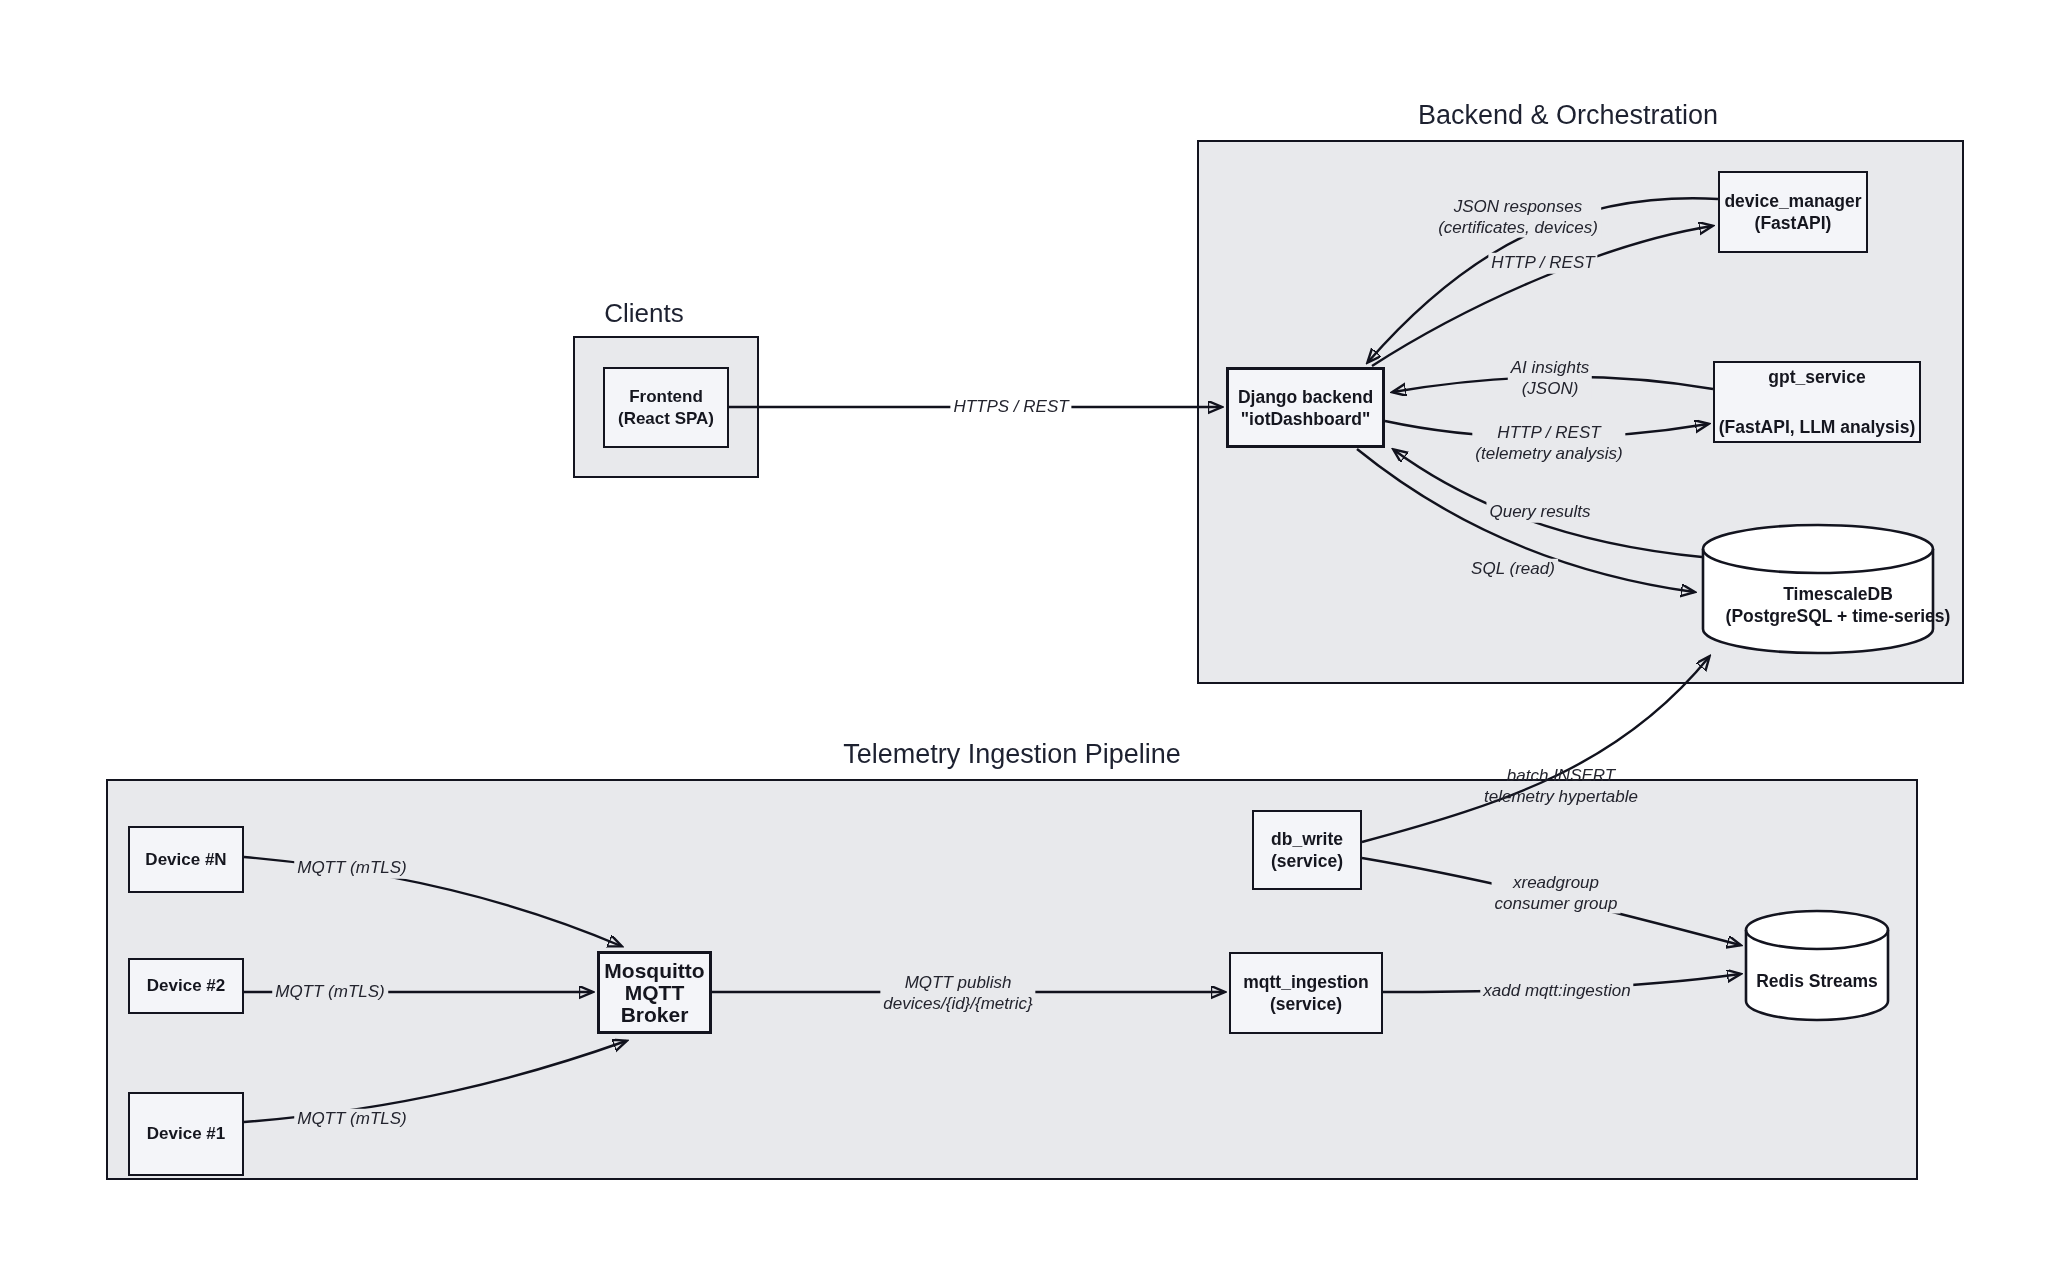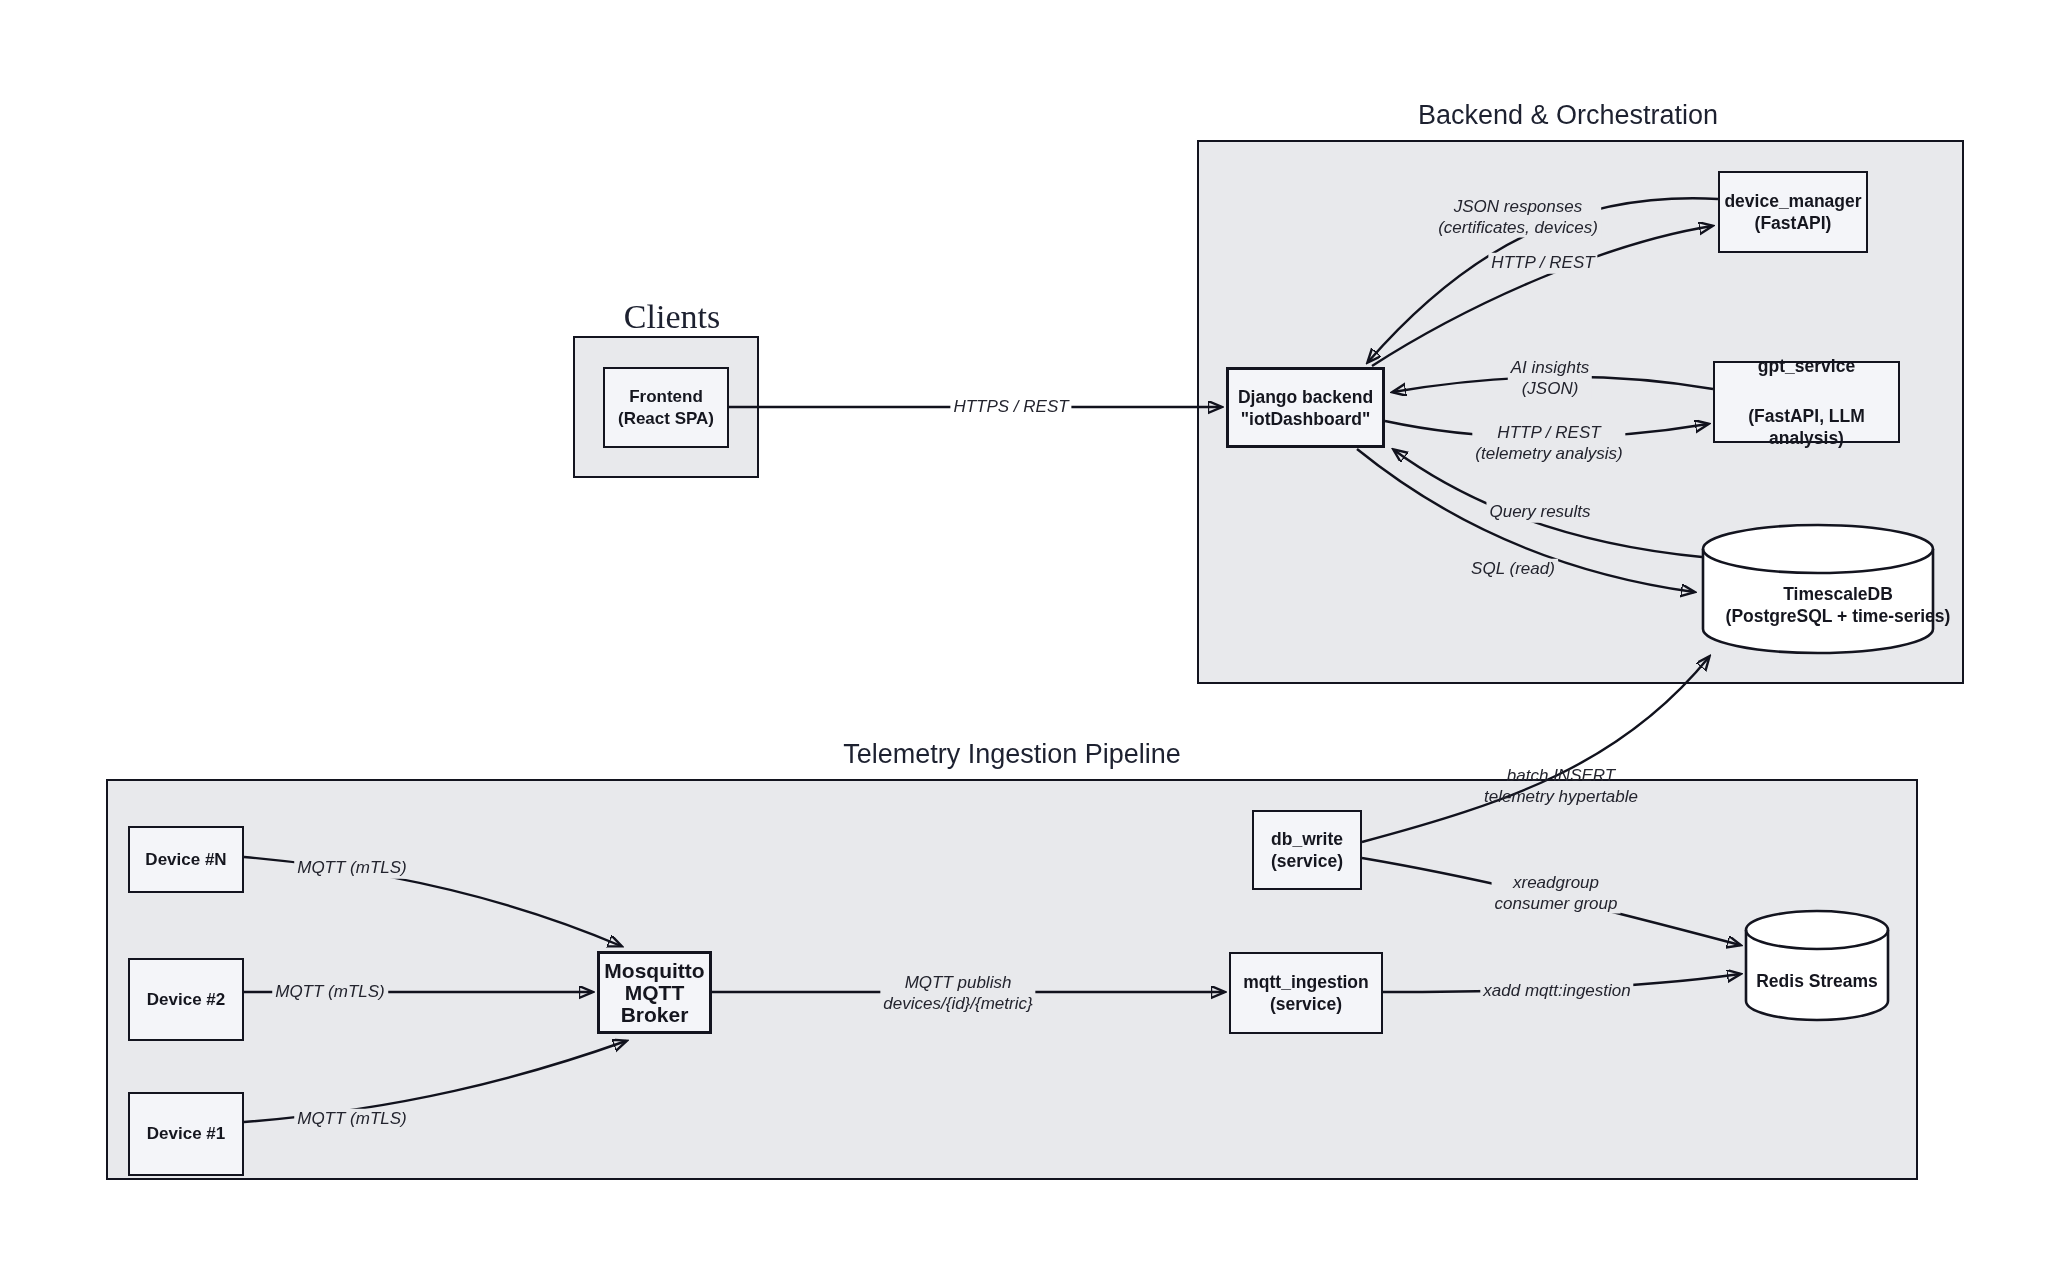--- a/index.html
+++ b/index.html
@@ -27,21 +27,21 @@
         text-align:center;white-space:nowrap;background:#e8e9ec;padding:0 3px;}
   .elabel.on-white{background:#ffffff;margin-left:32px;}
   .elabel.transparent{background:transparent;}
 </style>
 </head>
 <body>
 
 <div id="canvas">
 
   <div class="group" style="left:573px;top:336px;width:186px;height:142px;"></div>
-  <div class="group-title" style="left:672px;top:298px;font-size:34px;font-family:Liberation Serif, serif;">Clients</div>
+  <div class="group-title" style="left:644px;top:298px;font-size:26px;">Clients</div>
 
   <div class="group" style="left:1197px;top:140px;width:767px;height:544px;"></div>
   <div class="group-title" style="left:1568px;top:100px;">Backend &amp; Orchestration</div>
 
   <div class="group" style="left:106px;top:779px;width:1812px;height:401px;"></div>
   <div class="group-title" style="left:1012px;top:739px;">Telemetry Ingestion Pipeline</div>
 
   <div class="node" style="left:603px;top:367px;width:126px;height:81px;font-size:17px;">
     <div>Frontend</div>
     <div>(React SPA)</div>
@@ -50,30 +50,30 @@
   <div class="node thick" style="left:1226px;top:367px;width:159px;height:81px;">
     <div>Django backend</div>
     <div>"iotDashboard"</div>
   </div>
 
   <div class="node" style="left:1718px;top:171px;width:150px;height:82px;">
     <div>device_manager</div>
     <div>(FastAPI)</div>
   </div>
 
-  <div class="node" style="left:1713px;top:361px;width:187px;height:82px;gap:28px;">
+  <div class="node" style="left:1713px;top:361px;width:208px;height:82px;gap:28px;">
     <div>gpt_service</div>
     <div>(FastAPI, LLM analysis)</div>
   </div>
 
   <div class="node" style="left:128px;top:826px;width:116px;height:67px;font-size:17px;">
     <div>Device #N</div>
   </div>
 
-  <div class="node" style="left:128px;top:958px;width:116px;height:83px;font-size:17px;">
+  <div class="node" style="left:128px;top:958px;width:116px;height:56px;font-size:17px;">
     <div>Device #2</div>
   </div>
 
   <div class="node" style="left:128px;top:1092px;width:116px;height:84px;font-size:17px;">
     <div>Device #1</div>
   </div>
 
   <div class="node thick" style="left:597px;top:951px;width:115px;height:83px;font-size:21px;">
     <div>Mosquitto</div>
     <div>MQTT Broker</div>

